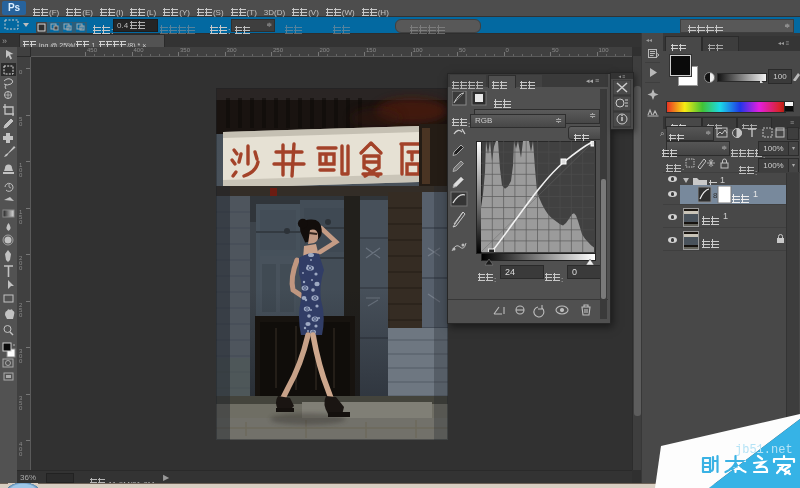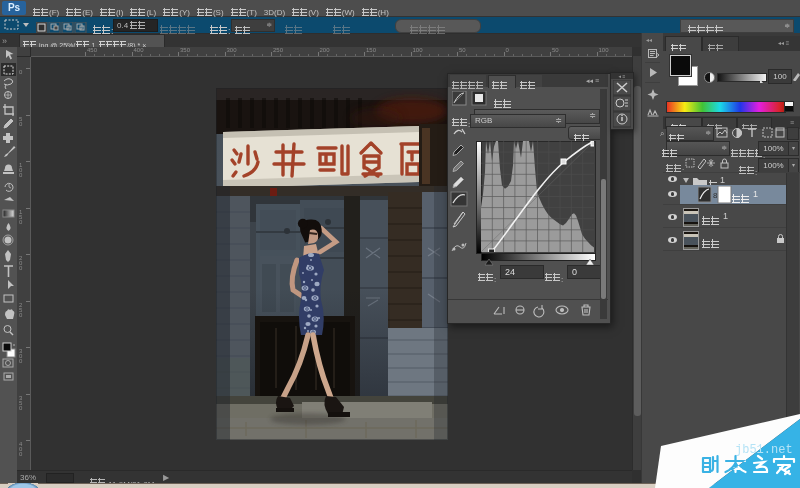--- a/index.html
+++ b/index.html
@@ -19,21 +19,21 @@
 .thumb{width:14px;height:17px;border:1px solid #9a9a9a;background:linear-gradient(#1c1712 0 13%,#c9c4b8 13% 27%,#49525b 27% 75%,#16120e 75% 88%,#63625a 88%);}
 </style>
 </head>
 <body>
 
 <div class="abs" style="left:0;top:0;width:800px;height:16px;background:#4d4d4d;border-bottom:1px solid #333333;">
   <div class="abs" style="left:2px;top:1px;width:24px;height:14px;background:#27639c;border-radius:2px;color:#dcefff;font-size:10px;font-weight:bold;text-align:center;line-height:14px;">Ps</div>
   <div id="menus" class="abs" style="left:33px;top:3px;height:10px;white-space:nowrap;"><span style="margin-right:7px;"><span class="cj" style="width:7px;height:8px;margin-right:1px;background:repeating-linear-gradient(0deg,#c8c8c8 0 1px,transparent 1px 3px),linear-gradient(90deg,transparent 0 1px,#c8c8c8 1px 2px,transparent 2px);"></span><span class="cj" style="width:7px;height:8px;margin-right:1px;background:repeating-linear-gradient(0deg,#c8c8c8 0 1px,transparent 1px 3px),linear-gradient(90deg,transparent 0 1px,#c8c8c8 1px 2px,transparent 2px);"></span><span class="lat" style="font-size:8px;">(F)</span></span><span style="margin-right:7px;"><span class="cj" style="width:7px;height:8px;margin-right:1px;background:repeating-linear-gradient(0deg,#c8c8c8 0 1px,transparent 1px 3px),linear-gradient(90deg,transparent 0 1px,#c8c8c8 1px 2px,transparent 2px);"></span><span class="cj" style="width:7px;height:8px;margin-right:1px;background:repeating-linear-gradient(0deg,#c8c8c8 0 1px,transparent 1px 3px),linear-gradient(90deg,transparent 0 1px,#c8c8c8 1px 2px,transparent 2px);"></span><span class="lat" style="font-size:8px;">(E)</span></span><span style="margin-right:7px;"><span class="cj" style="width:7px;height:8px;margin-right:1px;background:repeating-linear-gradient(0deg,#c8c8c8 0 1px,transparent 1px 3px),linear-gradient(90deg,transparent 0 1px,#c8c8c8 1px 2px,transparent 2px);"></span><span class="cj" style="width:7px;height:8px;margin-right:1px;background:repeating-linear-gradient(0deg,#c8c8c8 0 1px,transparent 1px 3px),linear-gradient(90deg,transparent 0 1px,#c8c8c8 1px 2px,transparent 2px);"></span><span class="lat" style="font-size:8px;">(I)</span></span><span style="margin-right:7px;"><span class="cj" style="width:7px;height:8px;margin-right:1px;background:repeating-linear-gradient(0deg,#c8c8c8 0 1px,transparent 1px 3px),linear-gradient(90deg,transparent 0 1px,#c8c8c8 1px 2px,transparent 2px);"></span><span class="cj" style="width:7px;height:8px;margin-right:1px;background:repeating-linear-gradient(0deg,#c8c8c8 0 1px,transparent 1px 3px),linear-gradient(90deg,transparent 0 1px,#c8c8c8 1px 2px,transparent 2px);"></span><span class="lat" style="font-size:8px;">(L)</span></span><span style="margin-right:7px;"><span class="cj" style="width:7px;height:8px;margin-right:1px;background:repeating-linear-gradient(0deg,#c8c8c8 0 1px,transparent 1px 3px),linear-gradient(90deg,transparent 0 1px,#c8c8c8 1px 2px,transparent 2px);"></span><span class="cj" style="width:7px;height:8px;margin-right:1px;background:repeating-linear-gradient(0deg,#c8c8c8 0 1px,transparent 1px 3px),linear-gradient(90deg,transparent 0 1px,#c8c8c8 1px 2px,transparent 2px);"></span><span class="lat" style="font-size:8px;">(Y)</span></span><span style="margin-right:7px;"><span class="cj" style="width:7px;height:8px;margin-right:1px;background:repeating-linear-gradient(0deg,#c8c8c8 0 1px,transparent 1px 3px),linear-gradient(90deg,transparent 0 1px,#c8c8c8 1px 2px,transparent 2px);"></span><span class="cj" style="width:7px;height:8px;margin-right:1px;background:repeating-linear-gradient(0deg,#c8c8c8 0 1px,transparent 1px 3px),linear-gradient(90deg,transparent 0 1px,#c8c8c8 1px 2px,transparent 2px);"></span><span class="lat" style="font-size:8px;">(S)</span></span><span style="margin-right:7px;"><span class="cj" style="width:7px;height:8px;margin-right:1px;background:repeating-linear-gradient(0deg,#c8c8c8 0 1px,transparent 1px 3px),linear-gradient(90deg,transparent 0 1px,#c8c8c8 1px 2px,transparent 2px);"></span><span class="cj" style="width:7px;height:8px;margin-right:1px;background:repeating-linear-gradient(0deg,#c8c8c8 0 1px,transparent 1px 3px),linear-gradient(90deg,transparent 0 1px,#c8c8c8 1px 2px,transparent 2px);"></span><span class="lat" style="font-size:8px;">(T)</span></span><span style="margin-right:7px;"><span class="lat" style="font-size:8px;">3D</span><span class="lat" style="font-size:8px;">(D)</span></span><span style="margin-right:7px;"><span class="cj" style="width:7px;height:8px;margin-right:1px;background:repeating-linear-gradient(0deg,#c8c8c8 0 1px,transparent 1px 3px),linear-gradient(90deg,transparent 0 1px,#c8c8c8 1px 2px,transparent 2px);"></span><span class="cj" style="width:7px;height:8px;margin-right:1px;background:repeating-linear-gradient(0deg,#c8c8c8 0 1px,transparent 1px 3px),linear-gradient(90deg,transparent 0 1px,#c8c8c8 1px 2px,transparent 2px);"></span><span class="lat" style="font-size:8px;">(V)</span></span><span style="margin-right:7px;"><span class="cj" style="width:7px;height:8px;margin-right:1px;background:repeating-linear-gradient(0deg,#c8c8c8 0 1px,transparent 1px 3px),linear-gradient(90deg,transparent 0 1px,#c8c8c8 1px 2px,transparent 2px);"></span><span class="cj" style="width:7px;height:8px;margin-right:1px;background:repeating-linear-gradient(0deg,#c8c8c8 0 1px,transparent 1px 3px),linear-gradient(90deg,transparent 0 1px,#c8c8c8 1px 2px,transparent 2px);"></span><span class="lat" style="font-size:8px;">(W)</span></span><span style="margin-right:7px;"><span class="cj" style="width:7px;height:8px;margin-right:1px;background:repeating-linear-gradient(0deg,#c8c8c8 0 1px,transparent 1px 3px),linear-gradient(90deg,transparent 0 1px,#c8c8c8 1px 2px,transparent 2px);"></span><span class="cj" style="width:7px;height:8px;margin-right:1px;background:repeating-linear-gradient(0deg,#c8c8c8 0 1px,transparent 1px 3px),linear-gradient(90deg,transparent 0 1px,#c8c8c8 1px 2px,transparent 2px);"></span><span class="lat" style="font-size:8px;">(H)</span></span></div>
 </div>
 
-<div class="abs" style="left:0;top:17px;width:800px;height:16px;background:#0c4a6e;border-bottom:1px solid #2e2e2e;">
+<div class="abs" style="left:0;top:17px;width:800px;height:16px;background:#0369a1;border-bottom:1px solid #2e2e2e;">
   <svg class="abs" style="left:4px;top:2px;" width="26" height="12" viewBox="0 0 26 12">
     <rect x="1" y="1" width="13" height="9" fill="none" stroke="#cfcfcf" stroke-width="1" stroke-dasharray="2 1.5"></rect>
     <path d="M19 4 l3 4 l3 -4 z" fill="#bdbdbd"></path>
   </svg>
   <div class="abs" style="left:36px;top:2px;width:52px;height:11px;">
     <svg width="52" height="11" viewBox="0 0 52 11">
       <rect x="0" y="0" width="11" height="11" fill="#2f2f2f" stroke="#555"></rect>
       <rect x="2" y="2" width="7" height="7" fill="none" stroke="#ddd"></rect>
       <rect x="13" y="0" width="11" height="11" fill="none" stroke="#555"></rect>
       <rect x="15" y="2" width="5" height="5" fill="none" stroke="#aaa"></rect>

